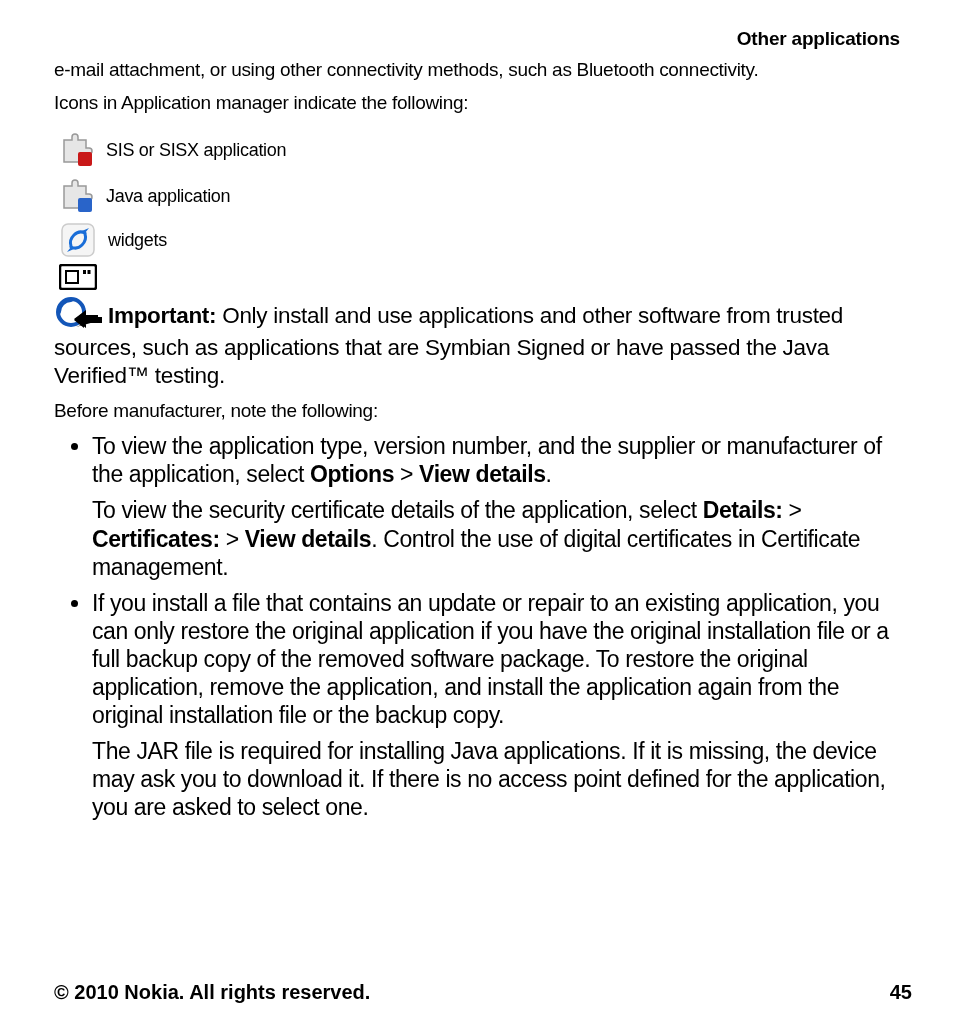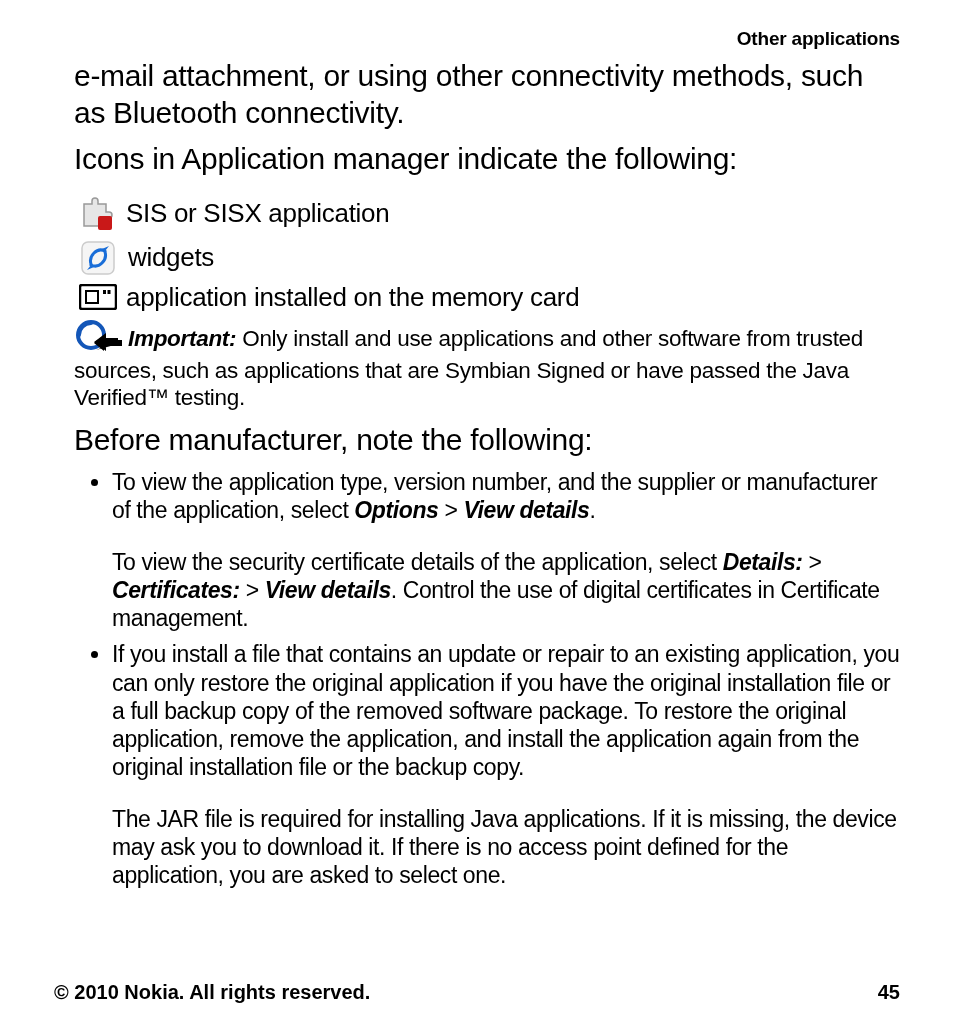--- a/index.html
+++ b/index.html
@@ -7,89 +7,89 @@
     padding: 0;
     background: #fff;
     font-family: "Segoe UI", "Helvetica Neue", Arial, sans-serif;
     color: #000;
     width: 954px;
     height: 1036px;
     box-sizing: border-box;
     position: relative;
   }
   .page {
-    padding: 28px 54px 0 74px;
+    padding: 28px 54px 0 54px;
     box-sizing: border-box;
     height: 100%;
     position: relative;
   }
   .header {
     text-align: right;
     font-weight: 700;
     font-size: 19px;
     margin-bottom: 8px;
     letter-spacing: -0.2px;
   }
   .para {
-    font-size: 30px;
+    font-size: 19px;
     line-height: 1.22;
     margin: 0 8px 10px 0;
     letter-spacing: -0.3px;
   }
   .icon-row {
     display: flex;
     align-items: center;
     margin-bottom: 6px;
   }
   .icon-row .icon-box {
     width: 48px;
     display: flex;
     justify-content: center;
     align-items: center;
     flex: 0 0 48px;
     margin-right: 4px;
   }
   .icon-row .icon-label {
-    font-size: 26px;
+    font-size: 18px;
     letter-spacing: -0.3px;
     text-align: center;
   }
   .important-block {
     font-size: 22.5px;
     line-height: 1.22;
     margin: 10px 0 10px 0;
     letter-spacing: -0.3px;
   }
   .important-icon {
     display: inline-block;
     vertical-align: middle;
     margin-right: 4px;
     position: relative;
     top: -3px;
   }
-  .bold { font-weight: 700; font-style: italic; }
+  .bold { font-weight: 700; }
   ul.bullets {
     list-style: disc;
     padding-left: 38px;
     margin: 0 0 10px 0;
   }
   ul.bullets li {
     font-size: 23px;
     line-height: 1.22;
     margin-bottom: 8px;
     letter-spacing: -0.4px;
   }
   ul.bullets li p {
-    margin: 24px 0 0 0;
+    margin: 8px 0 0 0;
   }
   .footer {
     position: absolute;
     bottom: 32px;
     left: 54px;
-    right: 54px;
+    right: 42px;
     display: flex;
     justify-content: space-between;
     font-weight: 700;
     font-size: 20px;
   }
   svg { display: block; }
 </style>
 </head>
 <body>
 
@@ -105,20 +105,29 @@
   <div class="icon-row">
     <span class="icon-box">
       <svg width="40" height="40" viewBox="0 0 40 40">
         <path d="M6 10 h8 v-3 a3 3 0 0 1 6 0 v3 h8 v8 h3 a3 3 0 0 1 0 6 h-3 v8 h-22 z" fill="#e6e6e6" stroke="#999" stroke-width="1.5"></path>
         <rect x="20" y="22" width="14" height="14" rx="2" fill="#c91818"></rect>
       </svg>
     </span>
     <span class="icon-label">SIS or SISX application</span>
   </div>
 
+  <div class="icon-row">
+    <span class="icon-box">
+      <svg width="40" height="40" viewBox="0 0 40 40">
+        <path d="M6 10 h8 v-3 a3 3 0 0 1 6 0 v3 h8 v8 h3 a3 3 0 0 1 0 6 h-3 v8 h-22 z" fill="#e6e6e6" stroke="#999" stroke-width="1.5"></path>
+        <rect x="20" y="22" width="14" height="14" rx="2" fill="#2964c9"></rect>
+      </svg>
+    </span>
+    <span class="icon-label">Java application</span>
+  </div>
 
   <div class="icon-row">
     <span class="icon-box">
       <svg width="36" height="36" viewBox="0 0 36 36">
         <rect x="2" y="2" width="32" height="32" rx="6" fill="#f5f5f5" stroke="#ccc" stroke-width="1.5"></rect>
         <path d="M11 24 Q9 18 14 13 Q19 8 25 11" fill="none" stroke="#1a6ed8" stroke-width="3" stroke-linecap="round"></path>
         <path d="M25 12 Q27 18 22 23 Q17 28 11 25" fill="none" stroke="#1a6ed8" stroke-width="3" stroke-linecap="round"></path>
         <polygon points="25,11 29,6 22,9" fill="#1a6ed8"></polygon>
         <polygon points="11,25 7,30 14,27" fill="#1a6ed8"></polygon>
       </svg>
@@ -129,21 +138,20 @@
   <div class="icon-row" style="margin-top:2px">
     <span class="icon-box">
       <svg width="38" height="26" viewBox="0 0 38 26">
         <rect x="1" y="1" width="36" height="24" rx="2" fill="#fff" stroke="#000" stroke-width="2.5"></rect>
         <rect x="6" y="6" width="14" height="14" fill="#000"></rect>
         <rect x="8" y="8" width="10" height="10" fill="#fff"></rect>
         <rect x="24" y="6" width="3" height="4" fill="#000"></rect>
         <rect x="28.5" y="6" width="3" height="4" fill="#000"></rect>
       </svg>
     </span>
-    <span class="icon-label">application installed on the memory card</span>
   </div>
 
   <div class="important-block">
     <span class="important-icon">
       <svg width="50" height="34" viewBox="0 0 50 34">
         <circle cx="17" cy="15" r="13" fill="none" stroke="#1356b8" stroke-width="4"></circle>
         <path d="M17 3 A12 12 0 0 0 5 15" fill="none" stroke="#1356b8" stroke-width="4" stroke-linecap="round"></path>
         <polygon points="30,20 48,20 48,14 30,14 30,9 20,17 30,25" fill="#000" transform="translate(0,6)"></polygon>
         <polygon points="24,22 44,22 34,22" fill="#000"></polygon>
         <path d="M22 24 L42 24 L42 18 L34 18 L34 14 L22 24 Z" fill="none"></path>

